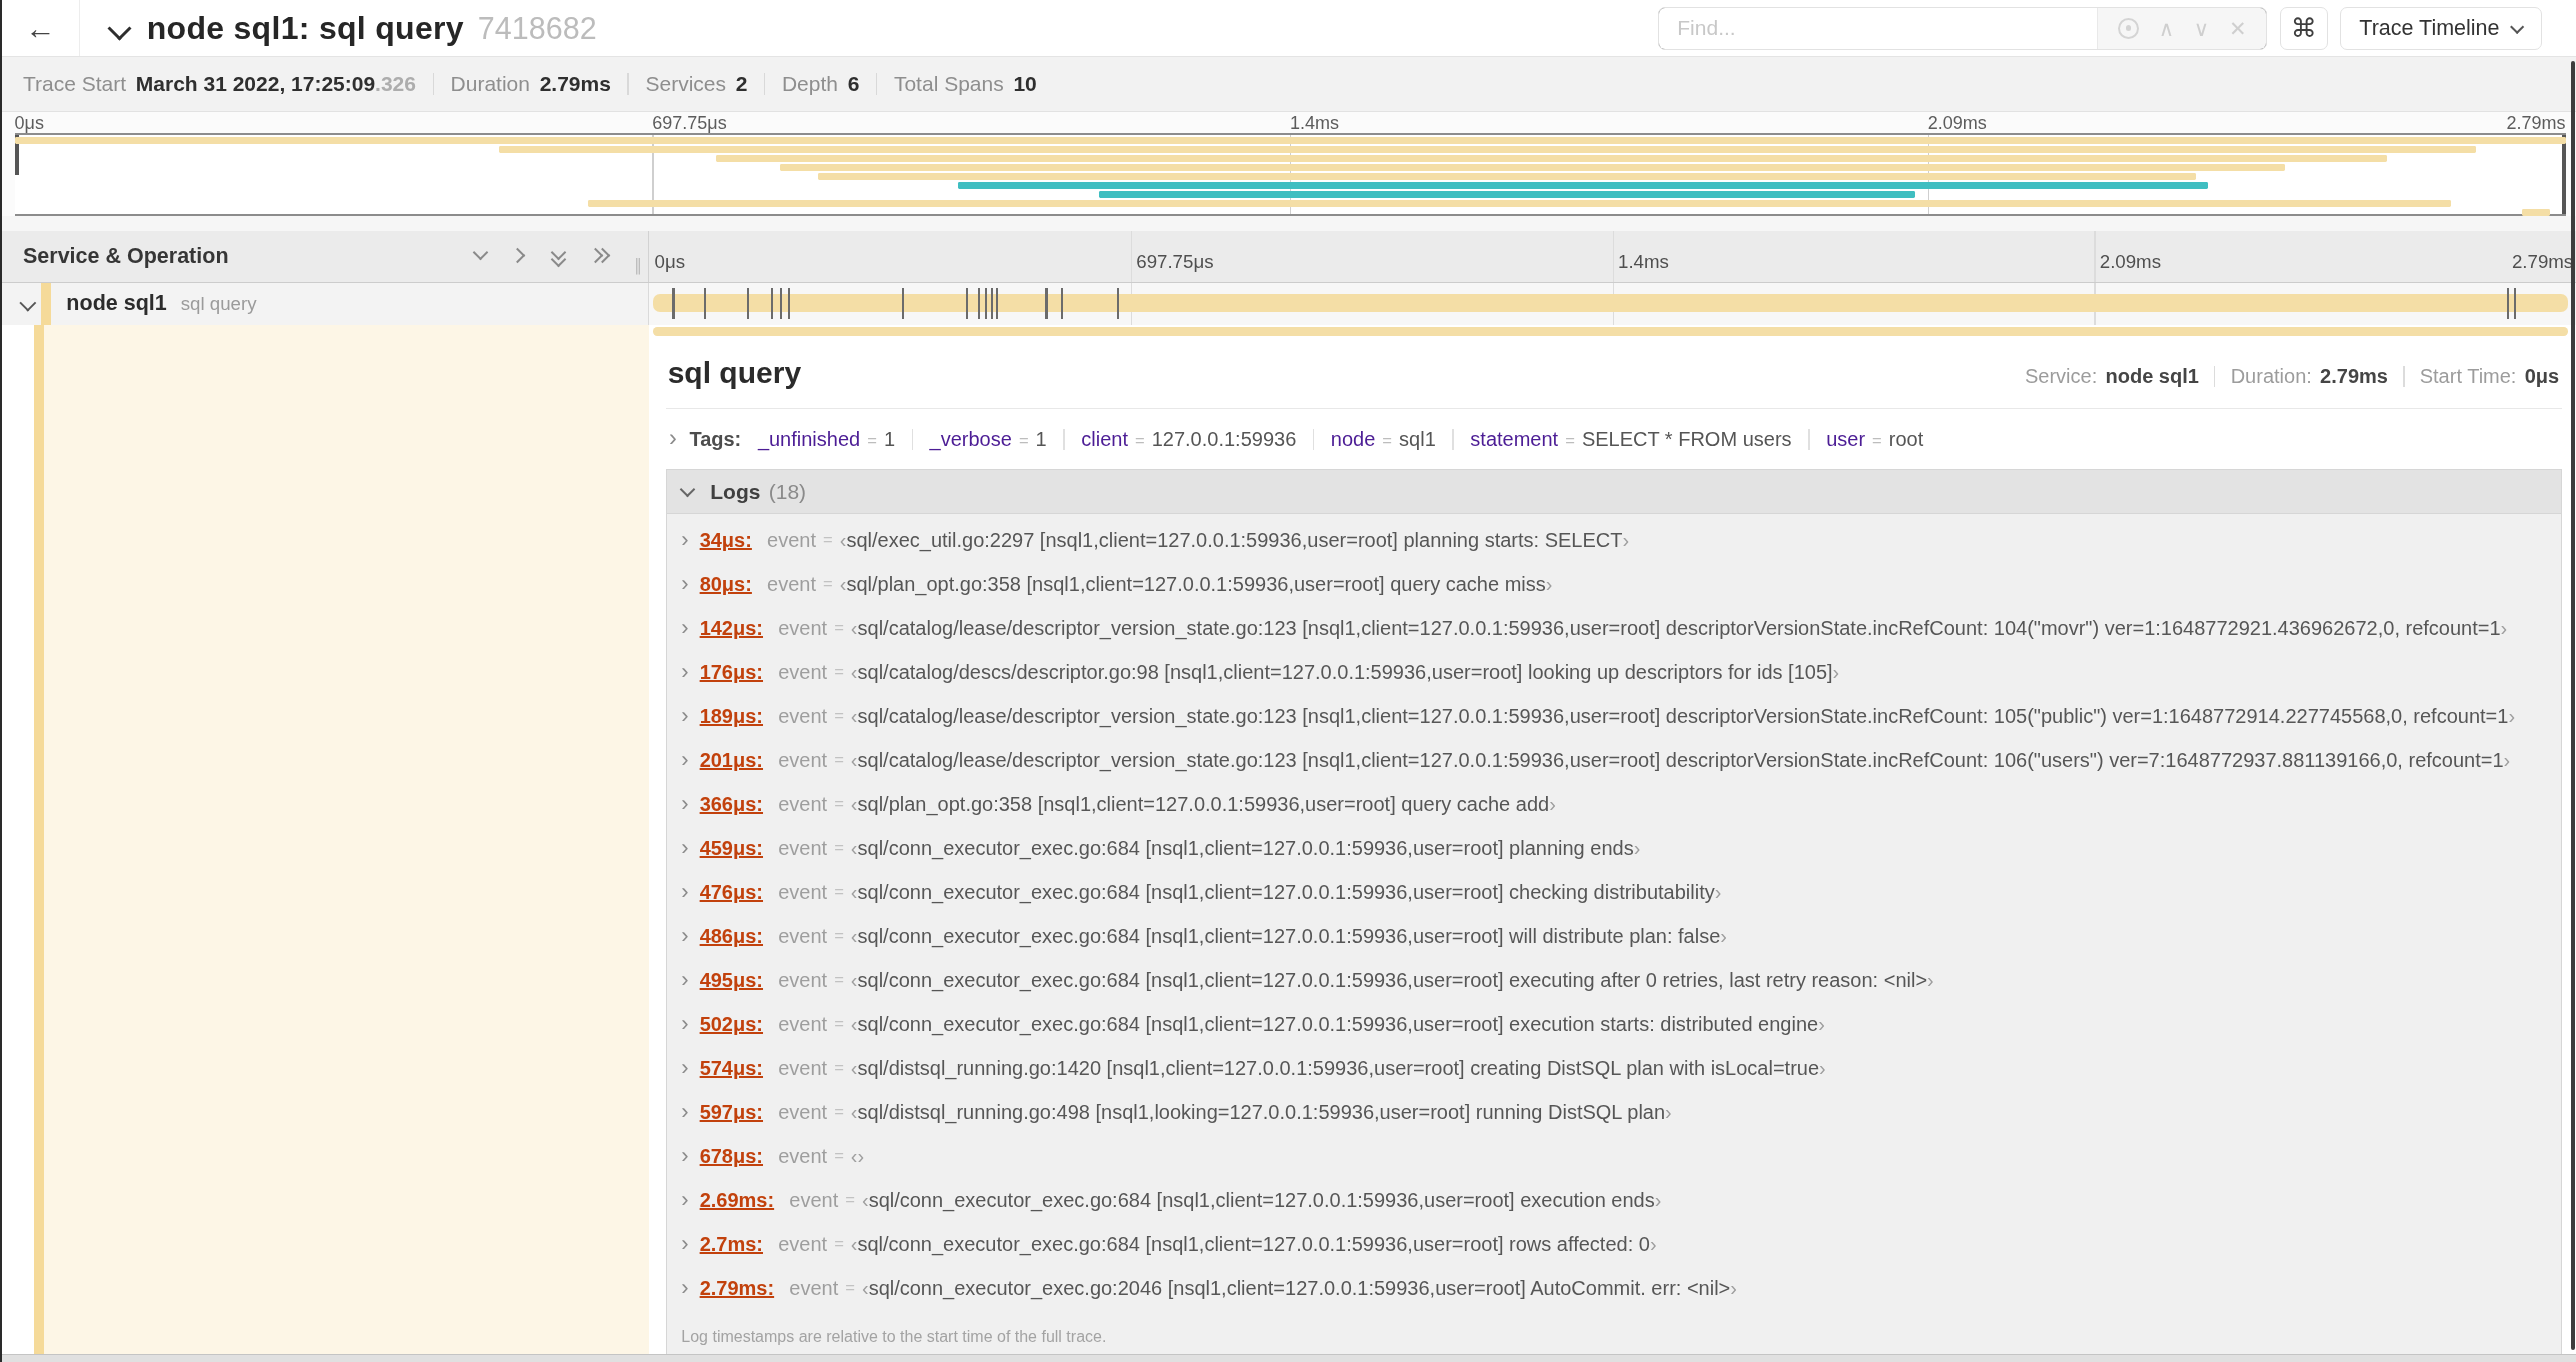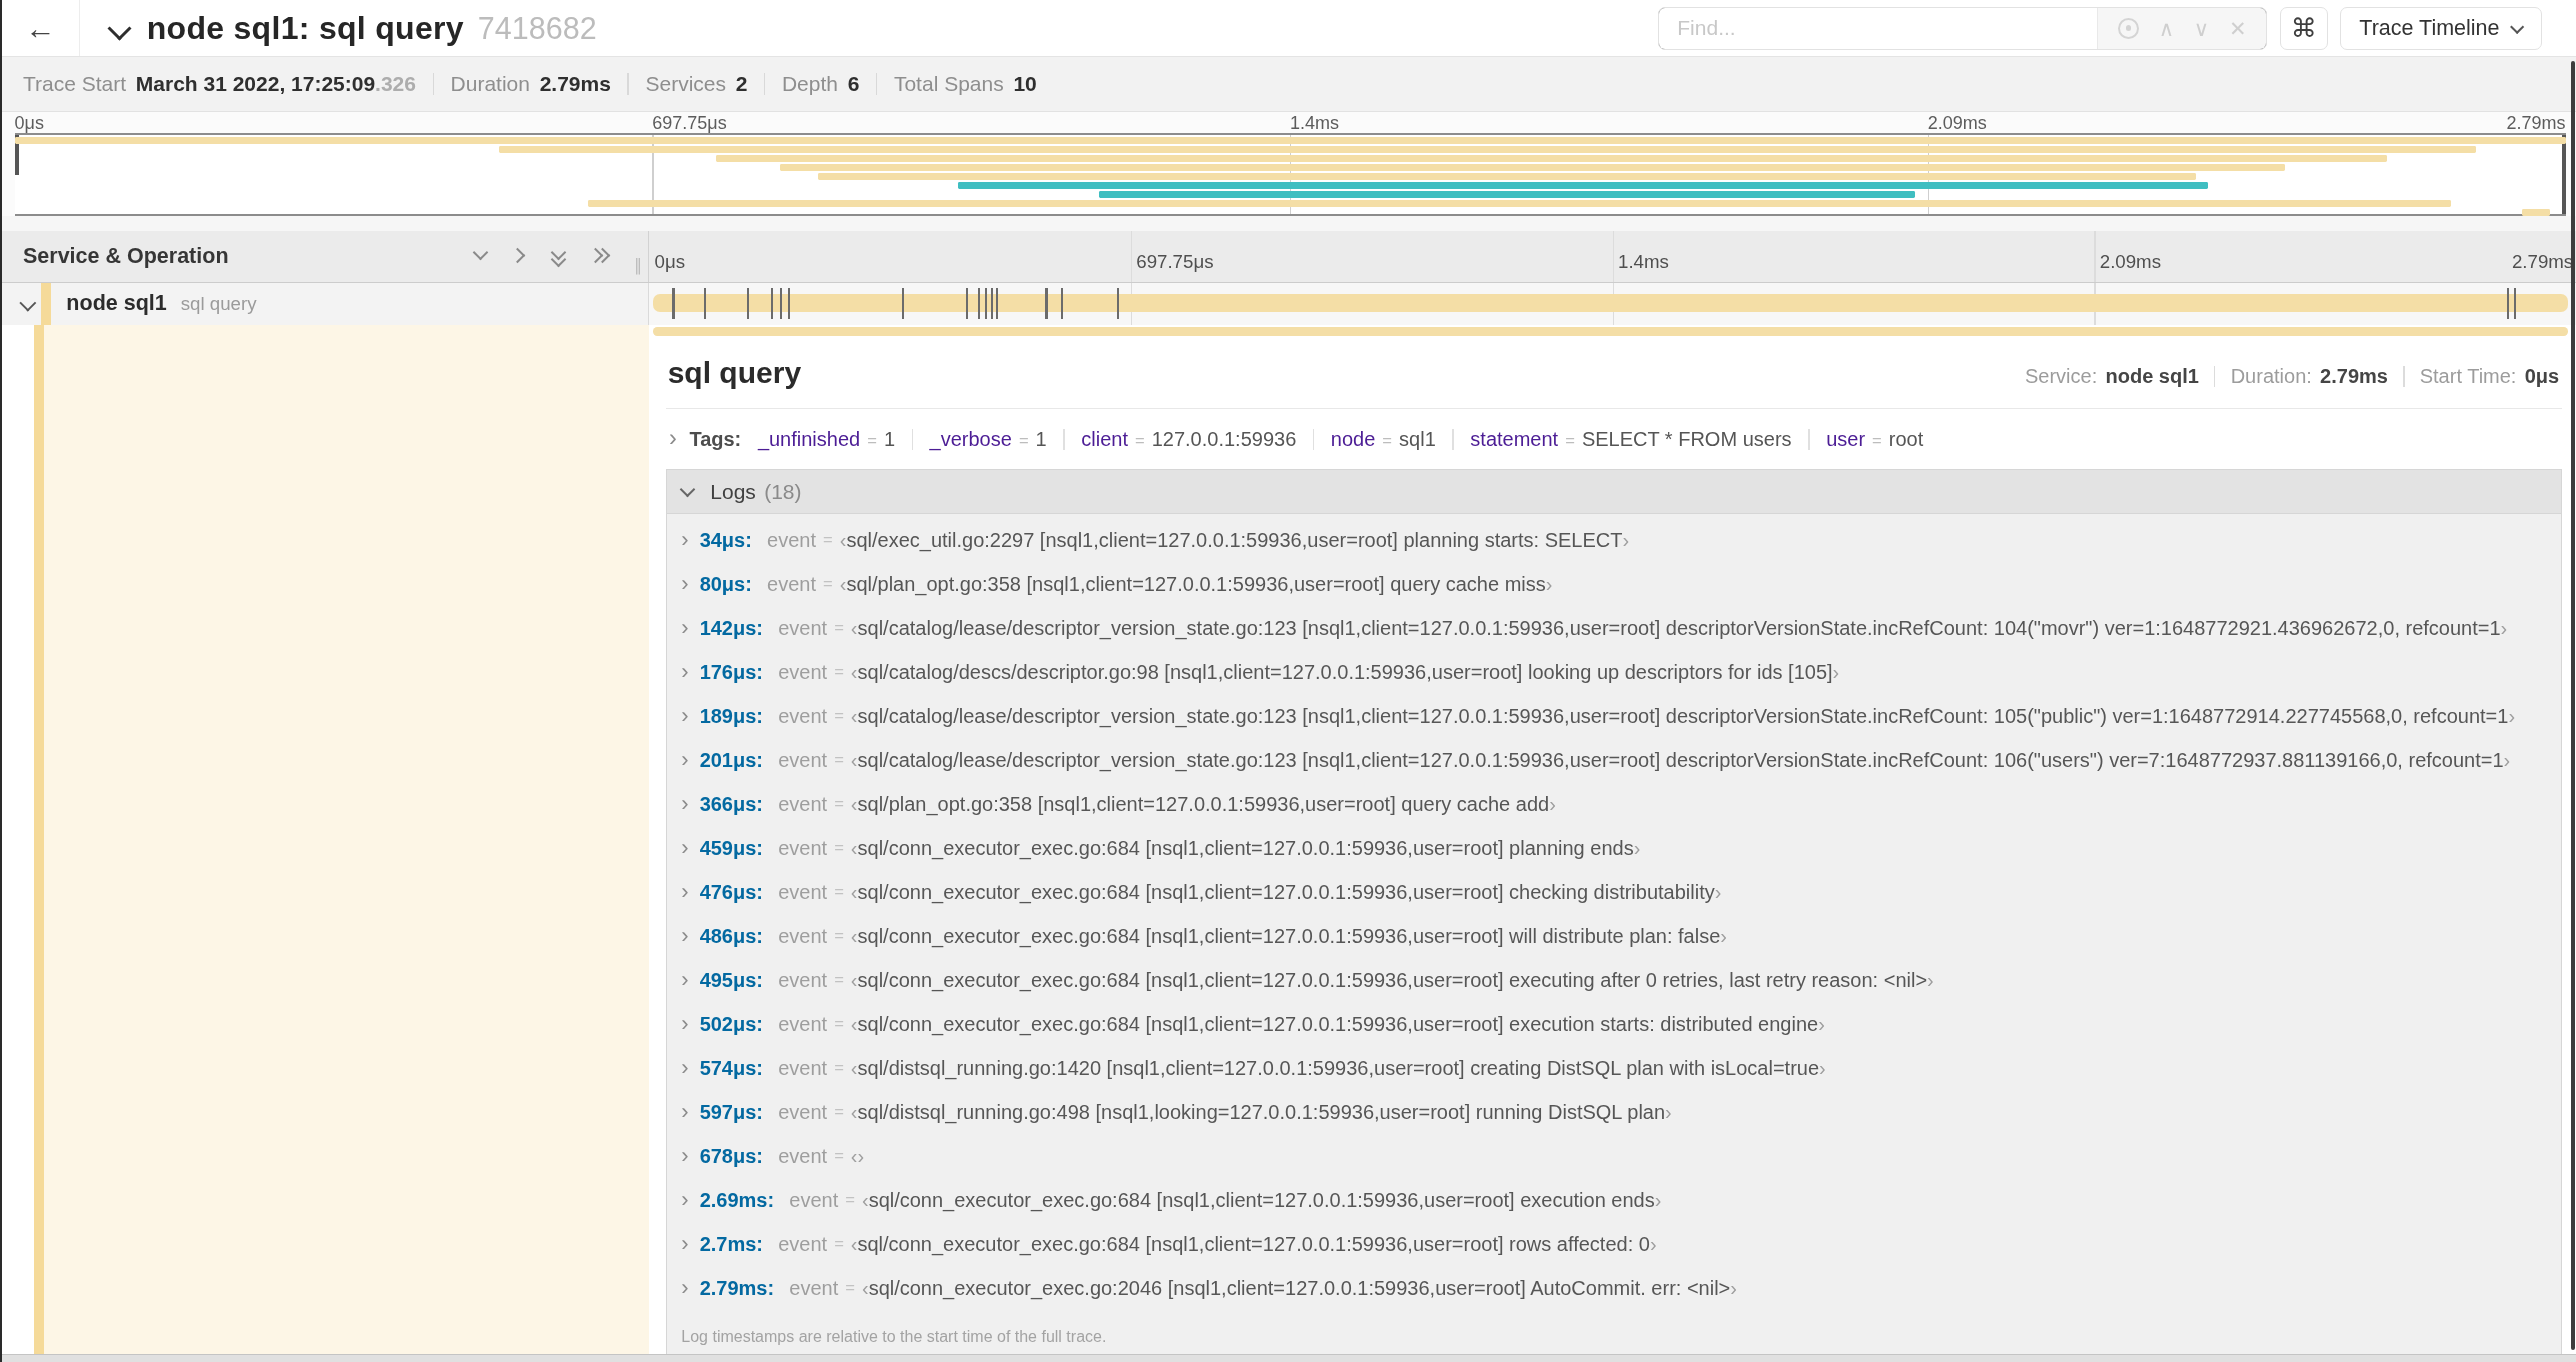--- a/index.html
+++ b/index.html
@@ -117,27 +117,27 @@
   .tag-eq { color:#bdbdbd; font-size:16.6px; margin:0 7px; }
   .tag-val { color:#555; }
   .tag-sep { width:1.4px; height:21px; background:#e0e0e0; margin:0 16.6px; align-self:center; }
 
   .logs-box { margin-top:18px; border:1.4px solid #d6d6d6; background:#f0f0f0; }
   .logs-header { height:44px; background:#e3e3e3; border-bottom:1.4px solid #d6d6d6; display:flex;
     align-items:center; padding-left:11px; font-size:21px; cursor:pointer; }
   .logs-header .hdr-chev { width:18px; height:18px; position:relative; margin-right:14px; }
   .logs-header .hdr-chev::before { content:""; position:absolute; left:3.5px; top:1.4px; width:9px; height:9px;
     border-right:2.8px solid #666; border-bottom:2.8px solid #666; transform:rotate(45deg); }
-  .logs-label { font-weight:normal; color:#404040; margin-right:8.3px; }
+  .logs-label { font-weight:bold; color:#404040; margin-right:8.3px; }
   .logs-count { color:#8a8a8a; }
   .log-rows { padding-top:4.2px; }
   .log-row { height:44px; display:flex; align-items:center; padding-left:14px; font-size:20px;
     white-space:nowrap; cursor:pointer; }
   .log-arrow { color:#8b8b8b; font-size:22px; margin-right:11px; }
-  .log-time { font-weight:bold; color:#0369a1; margin-right:15.2px; }
+  .log-time { font-weight:bold; color:#c2410c; margin-right:15.2px;text-decoration:underline; }
   .log-key { color:#9e9e9e; }
   .log-eq { color:#c2c2c2; font-size:16.6px; margin:0 7px; }
   .log-quote { color:#9e9e9e; }
   .log-val { color:#565656; }
   .logs-footnote { font-size:16px; color:#a3a3a3; padding:18px 0 12.5px 14px; }
 
   .bottom-strip { position:absolute; left:0; right:0; bottom:0; height:9px; background:#e0e0e0; border-top:1.4px solid #c4c4c4; }
   .scrollbar-thumb { position:absolute; right:0.7px; top:61px; width:4.8px; height:1289px; background:#3d3d3d; border-radius:2.8px; }
 </style>
 </head>

